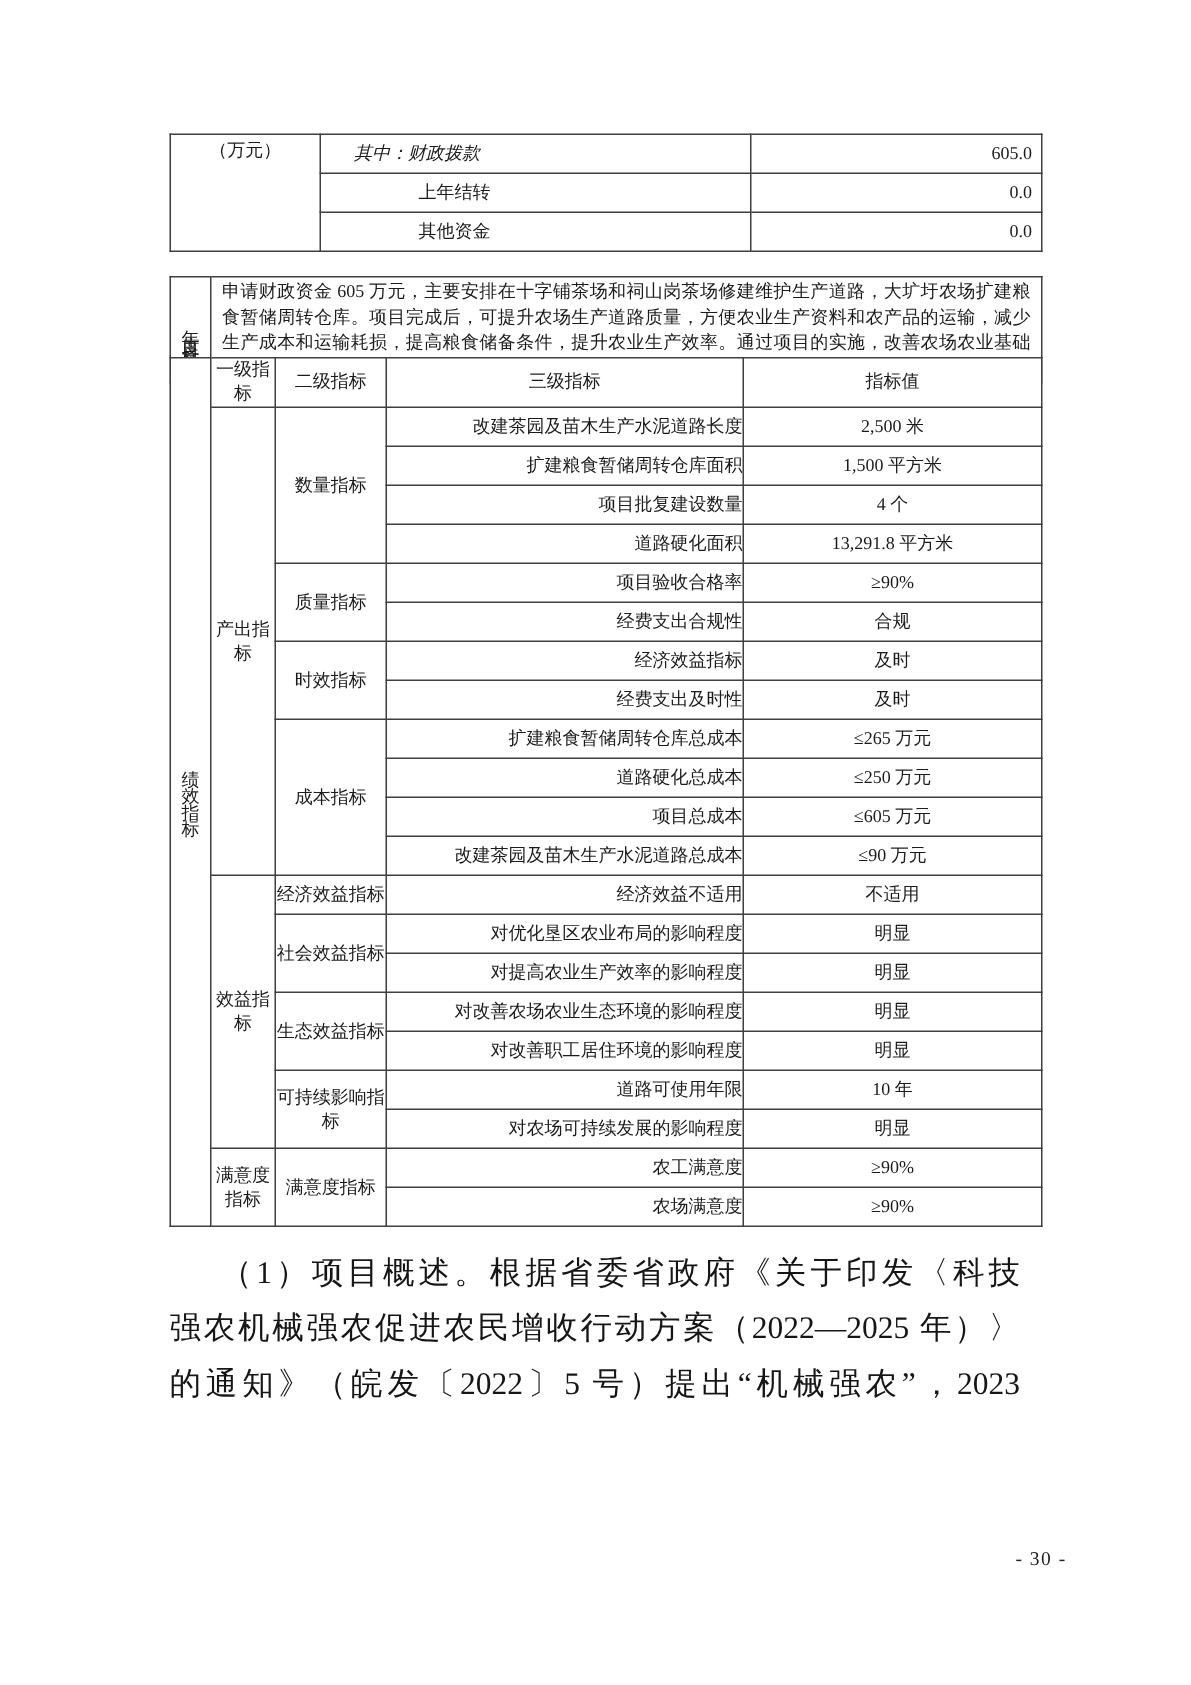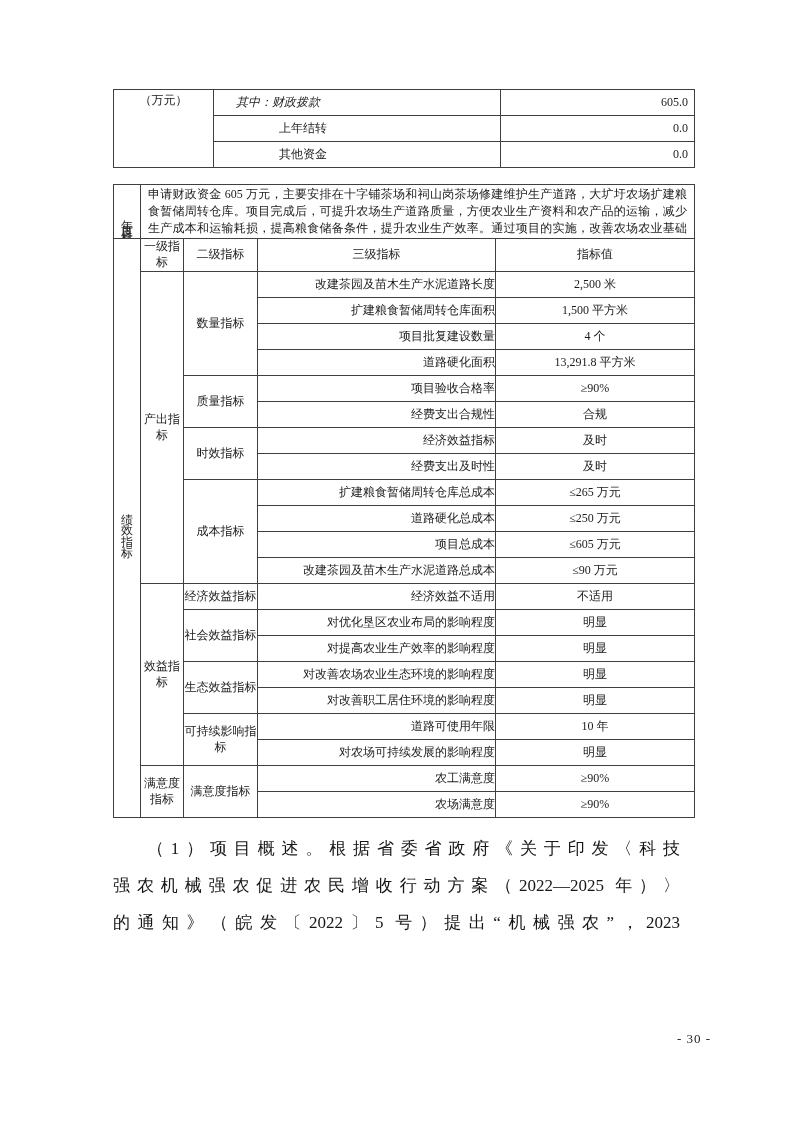--- a/index.html
+++ b/index.html
@@ -50,21 +50,21 @@
   #goal .vtext { letter-spacing:4px; }
   #ind .vtext  { letter-spacing:11px; }
 
   
   .section { position:absolute; left:113px; top:830px; width:567px; }
   .heading {
     font-weight:bold; font-size:17px; line-height:26px;
     letter-spacing:2px; padding-left:32px; margin:0 0 10px 0; color:#111;
   }
   .para-line {
-    font-size:17px; line-height:37px; color:#161616;
+    font-size:21px; line-height:37px; color:#161616;
     text-align:justify; text-align-last:justify;
   }
   .para-line.first { padding-left:34px; }
 
   .pagenum {
     position:absolute; top:1031px; left:637px;
     font-size:13px; letter-spacing:1px; color:#222;margin-left:40px;
   }
 </style>
 </head>

